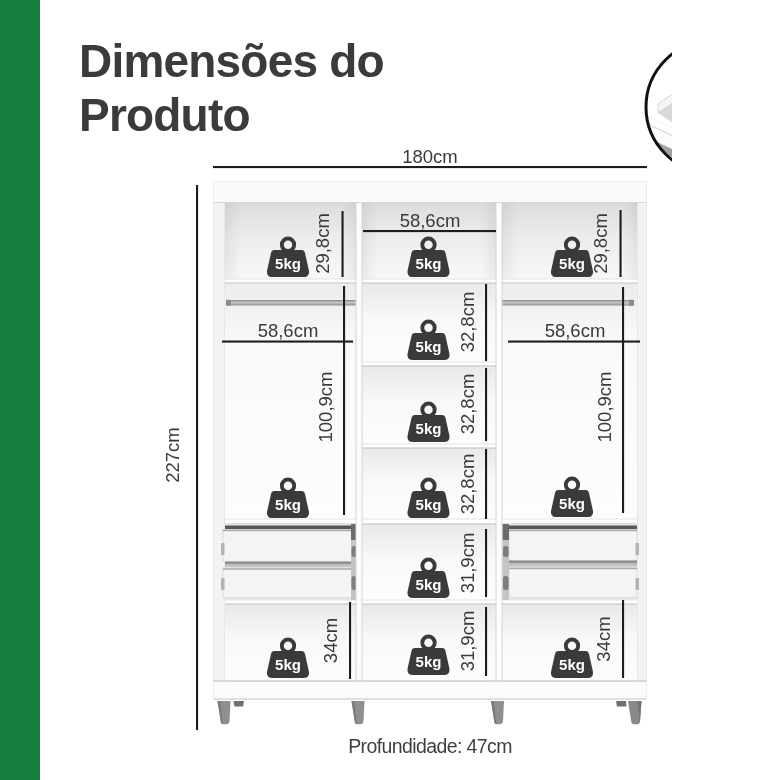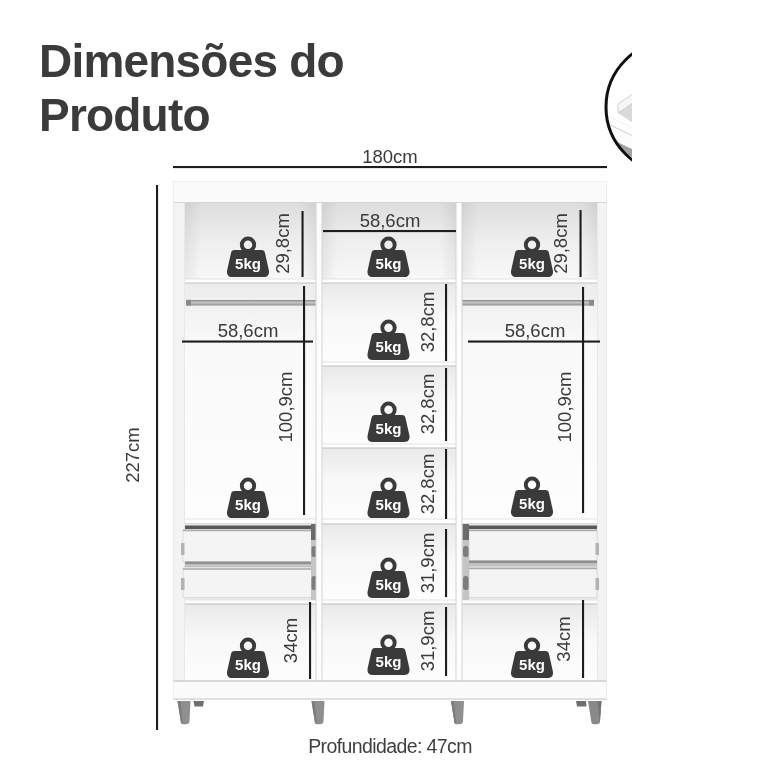--- a/index.html
+++ b/index.html
@@ -1,17 +1,17 @@
 <!DOCTYPE html>
 <html><head>
 <meta charset="utf-8">
 <style>
 html,body{margin:0;padding:0;background:#fff;}
-#page{position:relative;width:632px;height:780px;background:#22c55e;overflow:hidden;
- font-family:"Liberation Sans",sans-serif;}
+#page{position:relative;width:632px;height:780px;background:#15803d;overflow:hidden;
+ font-family:"Liberation Sans",sans-serif;padding-left:40px;}
 svg{display:block;}
 </style>
 </head>
 <body>
 <div id="page">
 <svg width="780" height="780" viewBox="0 0 780 780">
 <defs>
 
   <g id="wshape">
     <circle cx="0" cy="-32.3" r="6.2" fill="none" stroke="#3a3a3a" stroke-width="3.9"></circle>

